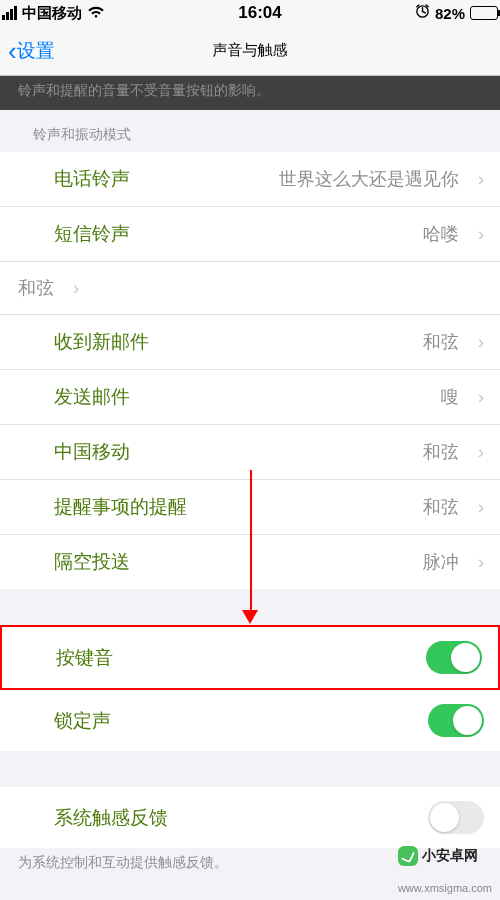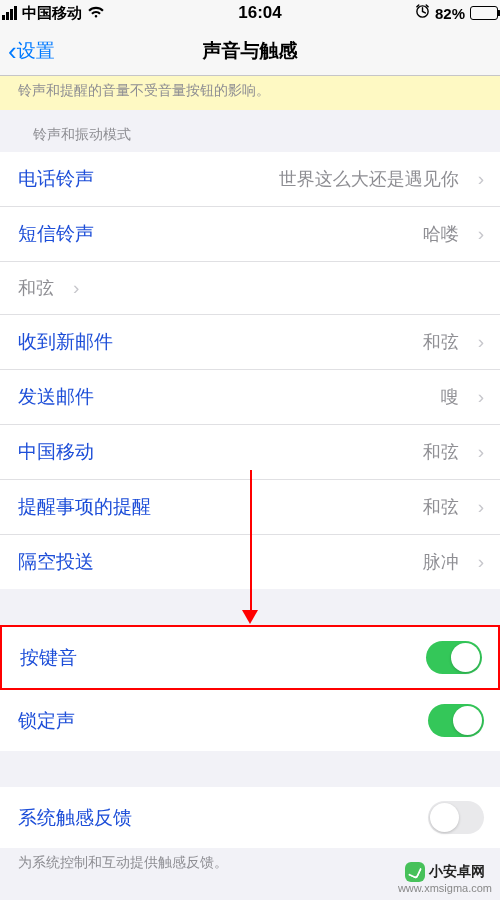--- a/index.html
+++ b/index.html
@@ -34,46 +34,46 @@
     }
     .back-btn {
       position: absolute;
       left: 8px;
       display: flex;
       align-items: center;
       color: #007aff;
       font-size: 19px;
     }
     .back-chevron { font-size: 26px; line-height: 1; margin-right: 0px; font-weight: 300;}
-    .nav-title { font-size: 19px; font-weight: 700; }
+    .nav-title { font-size: 15px; font-weight: 400; }
     .hint {
       padding: 6px 18px 10px;
       font-size: 14px;
       color: #8e8e93;
-      background: #fef9c3;
+      background: #404040;
     }
     .section-header {
       padding: 16px 33px 8px;
       font-size: 14px;
       color: #8e8e93;
       background: #f2f2f7;
     }
     .list { background: #fff; }
     .space { height: 36px; background: #f2f2f7; }
     .row {
       display: flex;
       align-items: center;
       justify-content: space-between;
       padding: 14px 16px 14px 18px;
       background: #fff;
       font-size: 19px;
       border-bottom: 0.5px solid #e0e0e3;
     }
     .row:last-child { border-bottom: none; }
-    .row .label { color: #1d4ed8; }
+    .row .label { color: #4d7c0f; margin-left: 36px; }
     .row .value {
       color: #8e8e93;
       display: flex;
       align-items: center;
       gap: 19px;
       font-size: 18px;
     }
     .chevron {
       color: #c7c7cc;
       font-size: 19px;
@@ -119,22 +119,22 @@
       font-size: 14px;
       color: #8e8e93;
       background: #f2f2f7;
     }
     .watermark {
       position: absolute;
       right: 8px;
       bottom: 6px;
       display: flex;
       flex-direction: column;
-      align-items: center;
-      gap: 0px;
+      align-items: flex-start;
+      gap: 16px;
     }
     .wm-row { display:flex; align-items:center; gap:4px; }
     .wm-logo {
       width: 20px; height: 20px;
       background: #47c15a;
       border-radius: 6px;
       position: relative;
     }
     .wm-logo::after{
       content:""; position:absolute; left:5px; top:4px;

